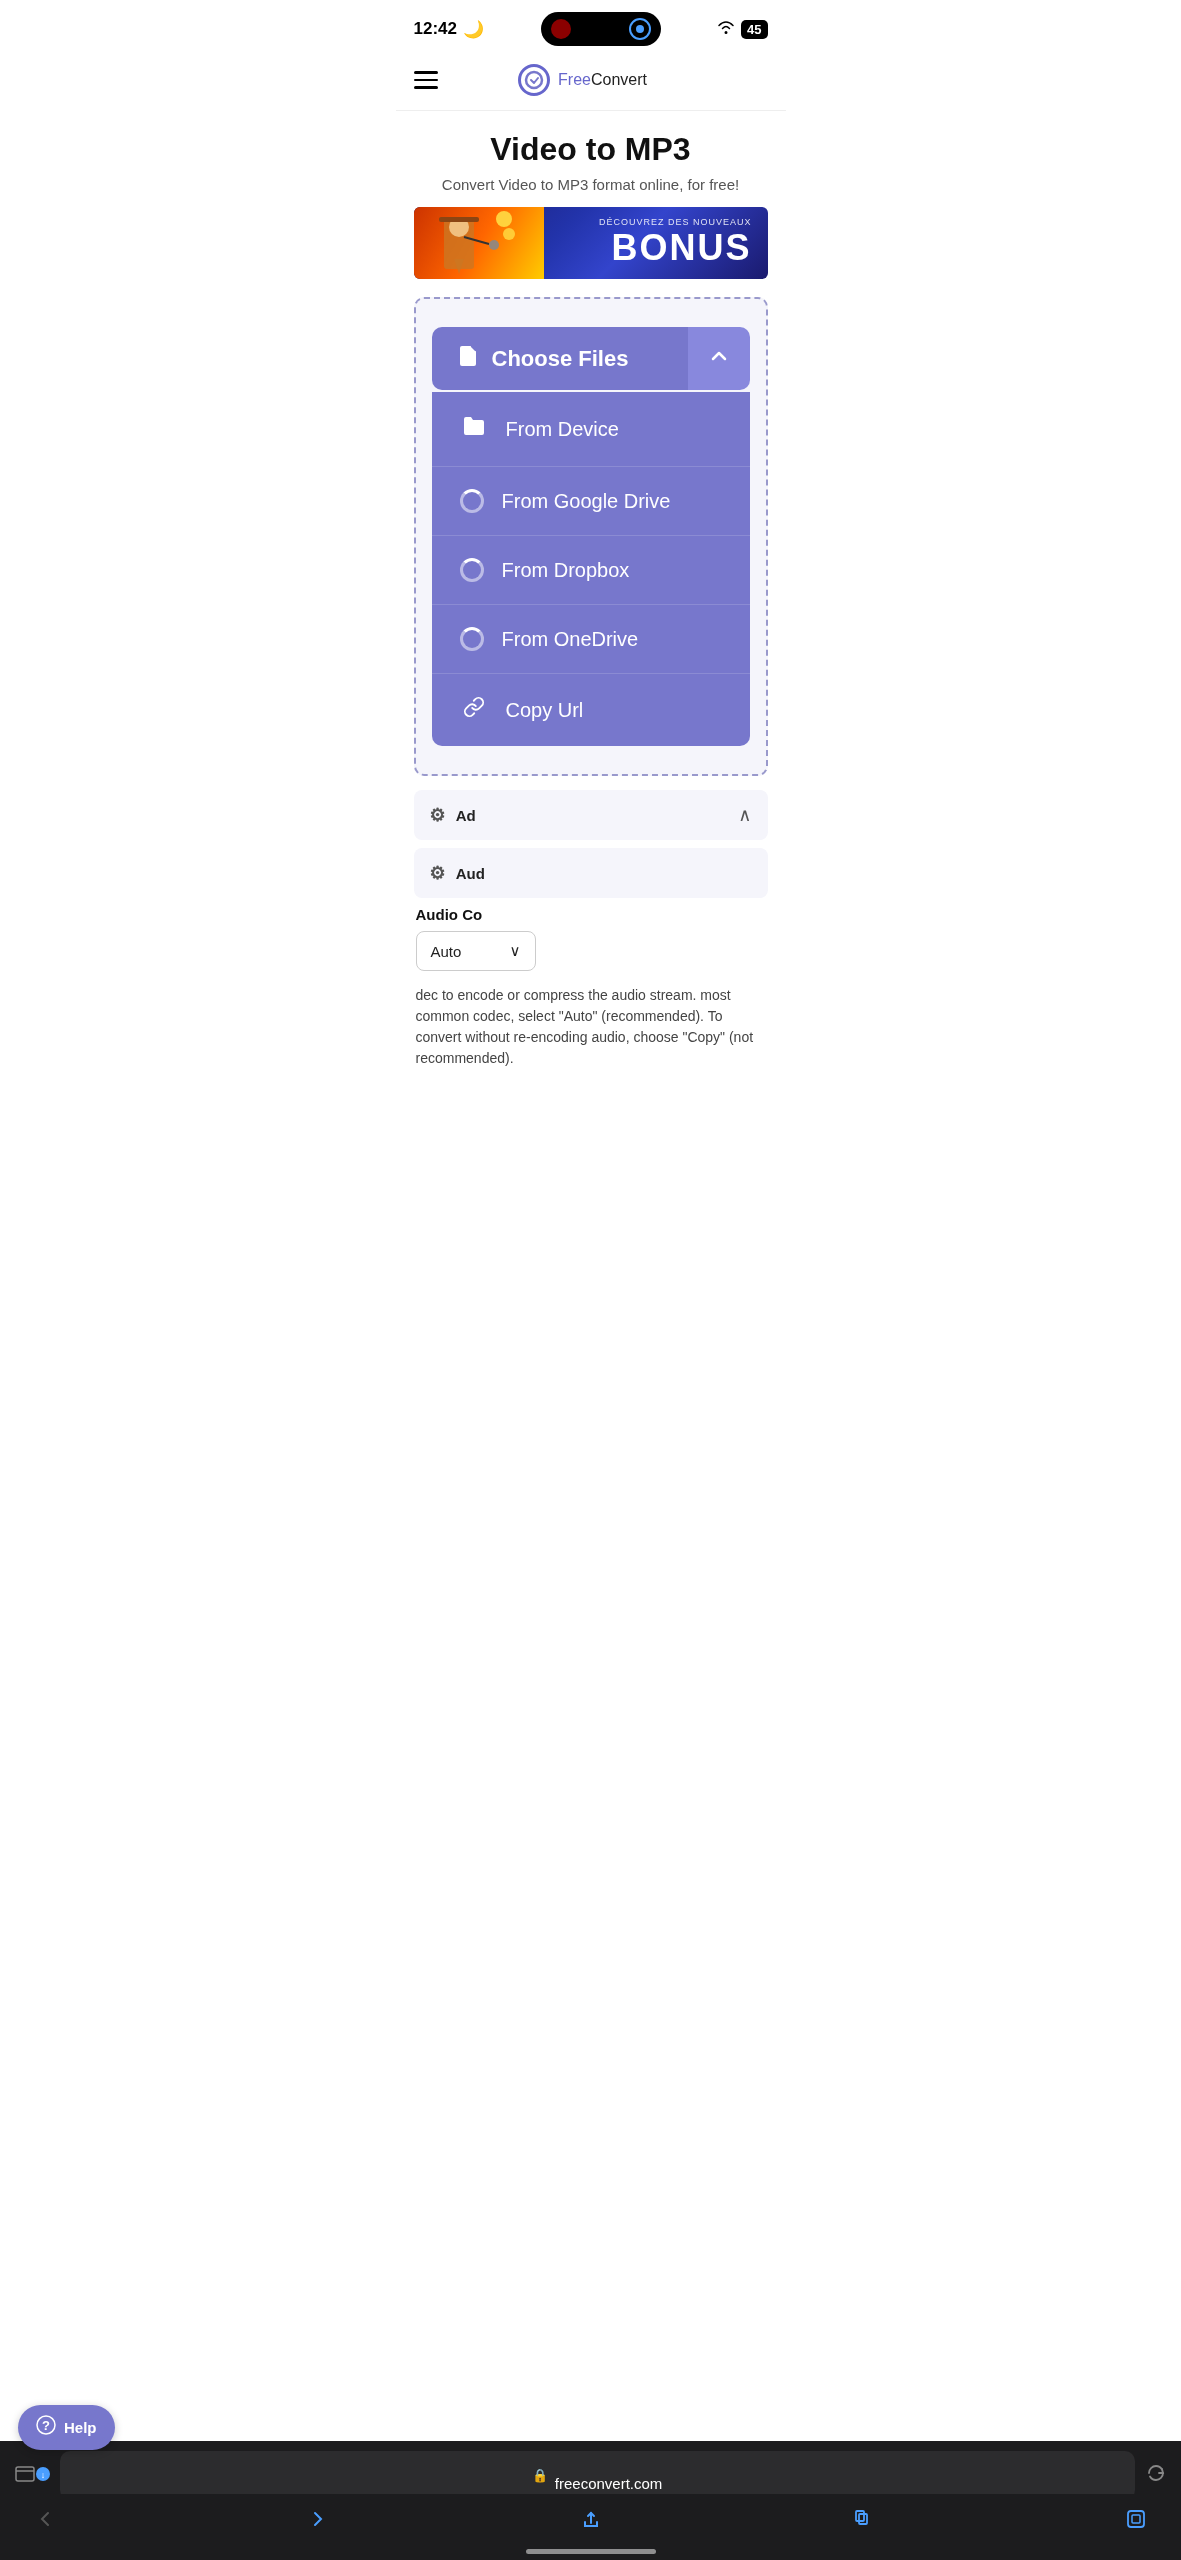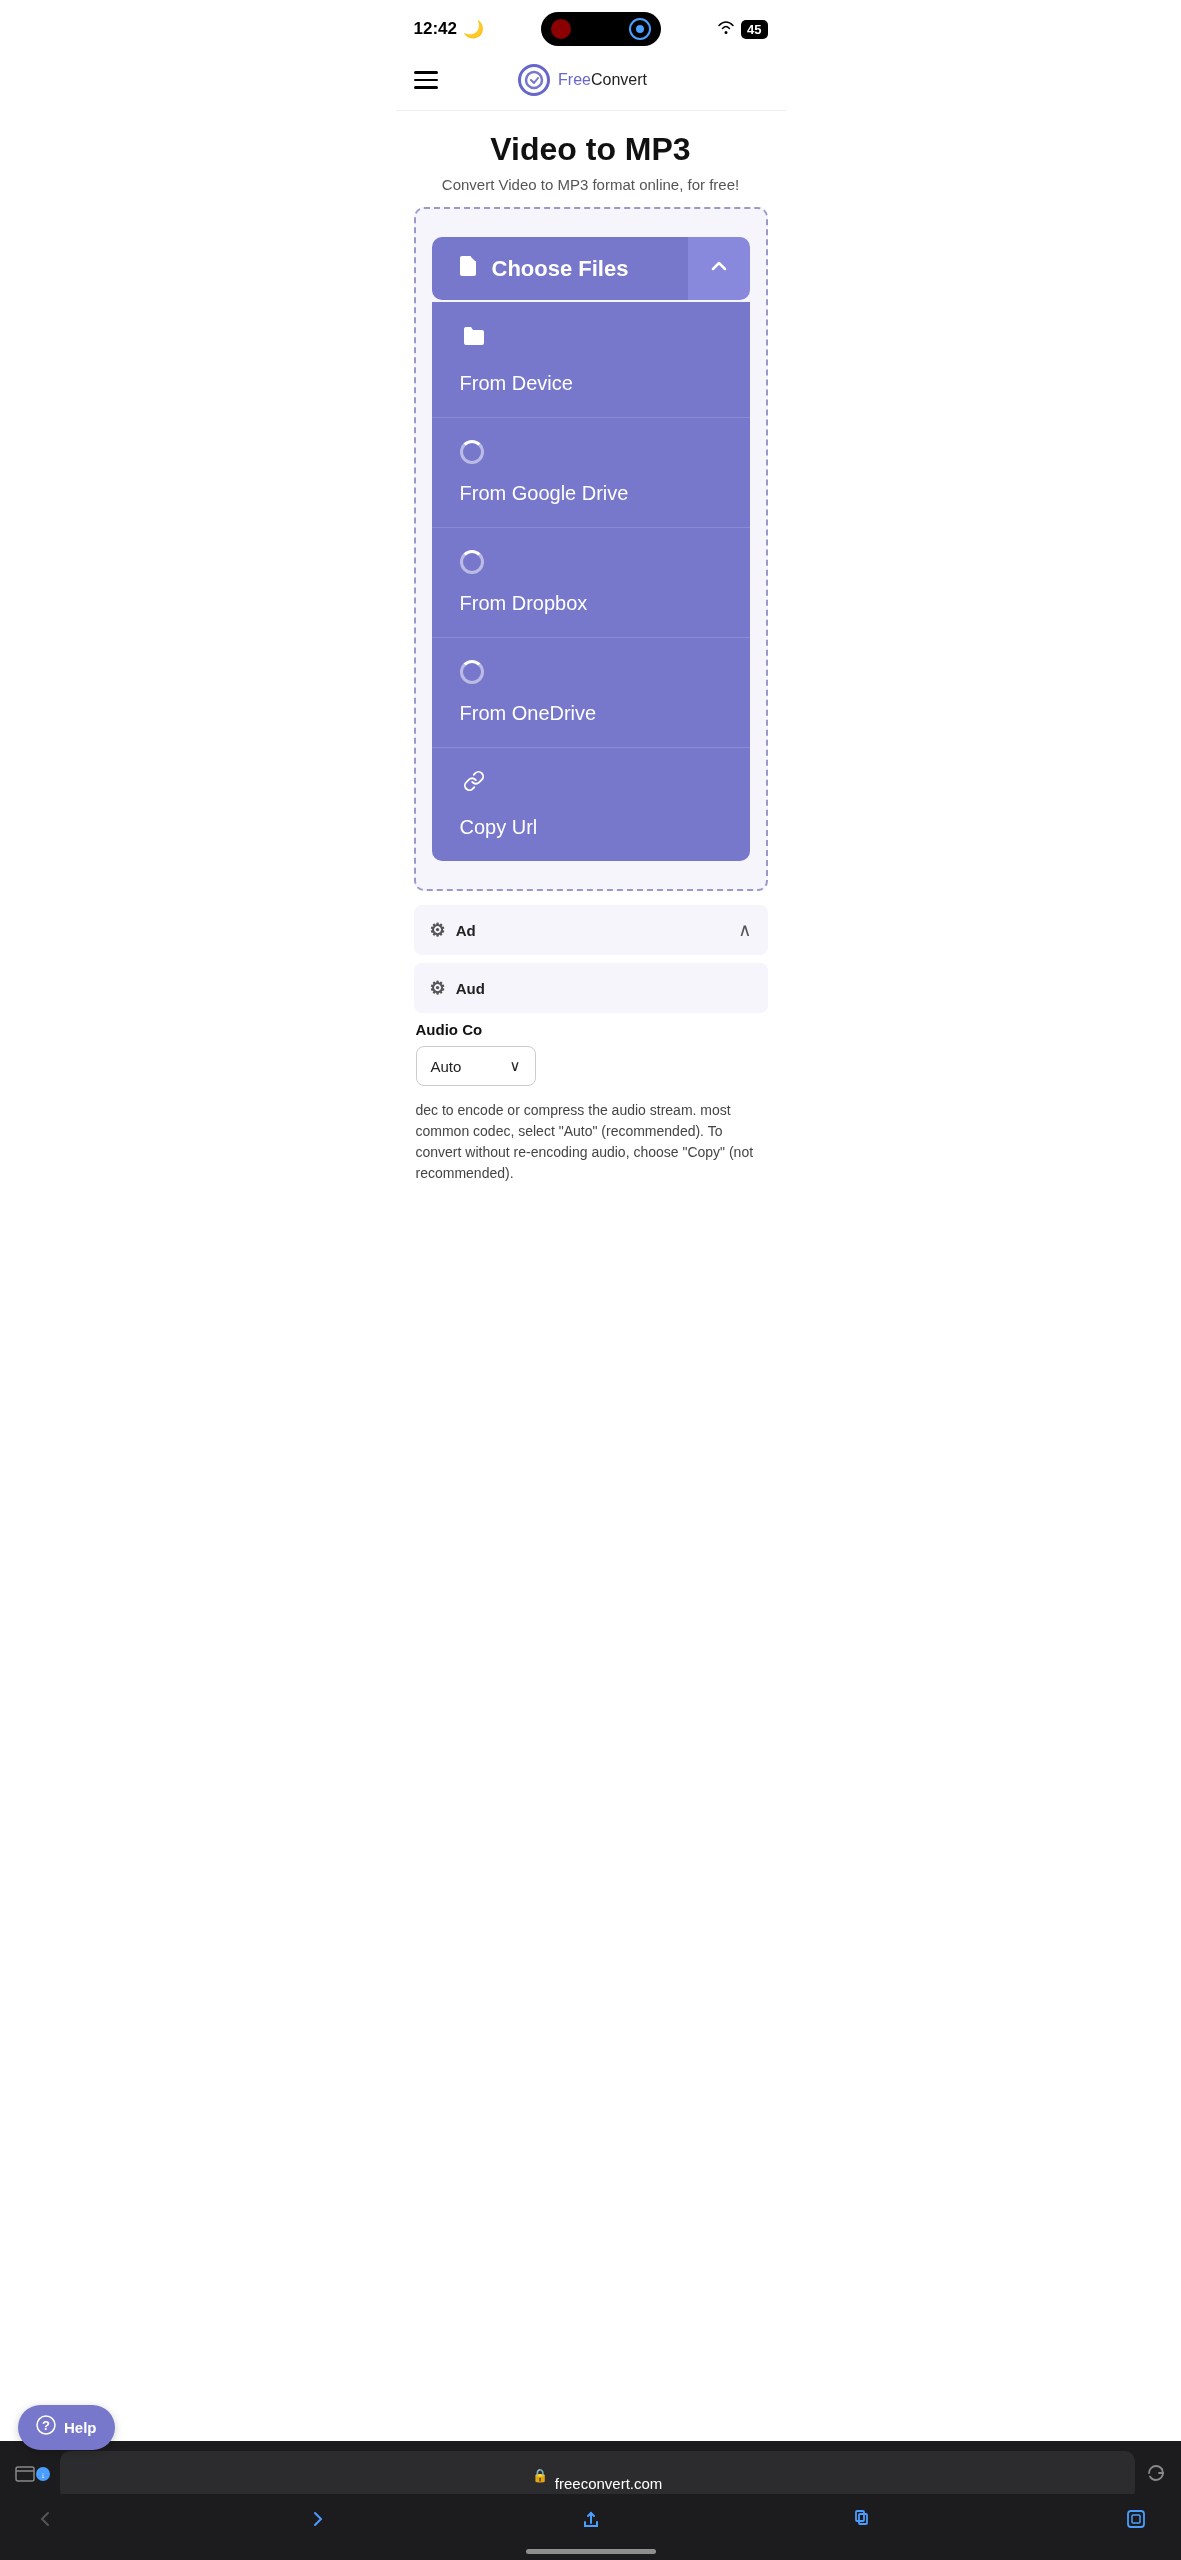--- a/index.html
+++ b/index.html
@@ -238,28 +238,28 @@
     .dropdown-menu {
       background: #7777cc;
       border-radius: 0 0 10px 10px;
       overflow: hidden;
       margin-top: 2px;
       position: relative;
       z-index: 9;
     }
     .dropdown-item {
       display: flex;
+      align-items: center;
       gap: 18px;
       padding: 22px 28px;
       color: #fff;
       font-size: 20px;
       font-weight: 500;
       cursor: pointer;
       border-top: 1px solid rgba(255,255,255,0.15);
-      flex-direction: column;
     }
     .dropdown-item:first-child {
       border-top: none;
     }
     .item-icon {
       font-size: 22px;
       width: 28px;
       text-align: center;
       flex-shrink: 0;
     }
@@ -478,20 +478,39 @@
     </span>
   </div>
   <div class="navbar-spacer"></div>
 </nav>
 
 <div class="main-content">
 
   <h1 class="page-title">Video to MP3</h1>
   <p class="page-subtitle">Convert Video to MP3 format online, for free!</p>
 
+  <div class="ad-banner">
+    <div class="ad-banner-left">
+
+      <svg width="80" height="68" viewBox="0 0 80 68" fill="none">
+        <rect x="5" y="10" width="30" height="50" rx="3" fill="#cc7722" opacity="0.8"></rect>
+        <circle cx="20" cy="18" r="10" fill="#f0c080"></circle>
+        <rect x="0" y="8" width="40" height="5" rx="2" fill="#8B4513"></rect>
+        <line x1="25" y1="28" x2="50" y2="35" stroke="#333" stroke-width="2"></line>
+        <circle cx="55" cy="36" r="5" fill="#888" opacity="0.9"></circle>
+        <polygon points="15,50 25,50 20,65" fill="#cc7722" opacity="0.8"></polygon>
+        <circle cx="65" cy="10" r="8" fill="#ffdd44" opacity="0.9"></circle>
+        <circle cx="70" cy="25" r="6" fill="#ffdd44" opacity="0.8"></circle>
+      </svg>
+    </div>
+    <div class="ad-text-area">
+      <div class="ad-discover">DÉCOUVREZ DES NOUVEAUX</div>
+      <div class="ad-bonus">BONUS</div>
+    </div>
+  </div>
 
   <div class="drop-zone">
     <div class="choose-files-container">
 
       <div class="choose-files-btn">
         <div class="choose-files-main">
           <span class="file-icon">
             <svg width="24" height="24" viewBox="0 0 24 24" fill="white">
               <path d="M14 2H6a2 2 0 00-2 2v16a2 2 0 002 2h12a2 2 0 002-2V8l-6-6z"></path>
               <polyline points="14,2 14,8 20,8" fill="none" stroke="white" stroke-width="1.5"></polyline>

